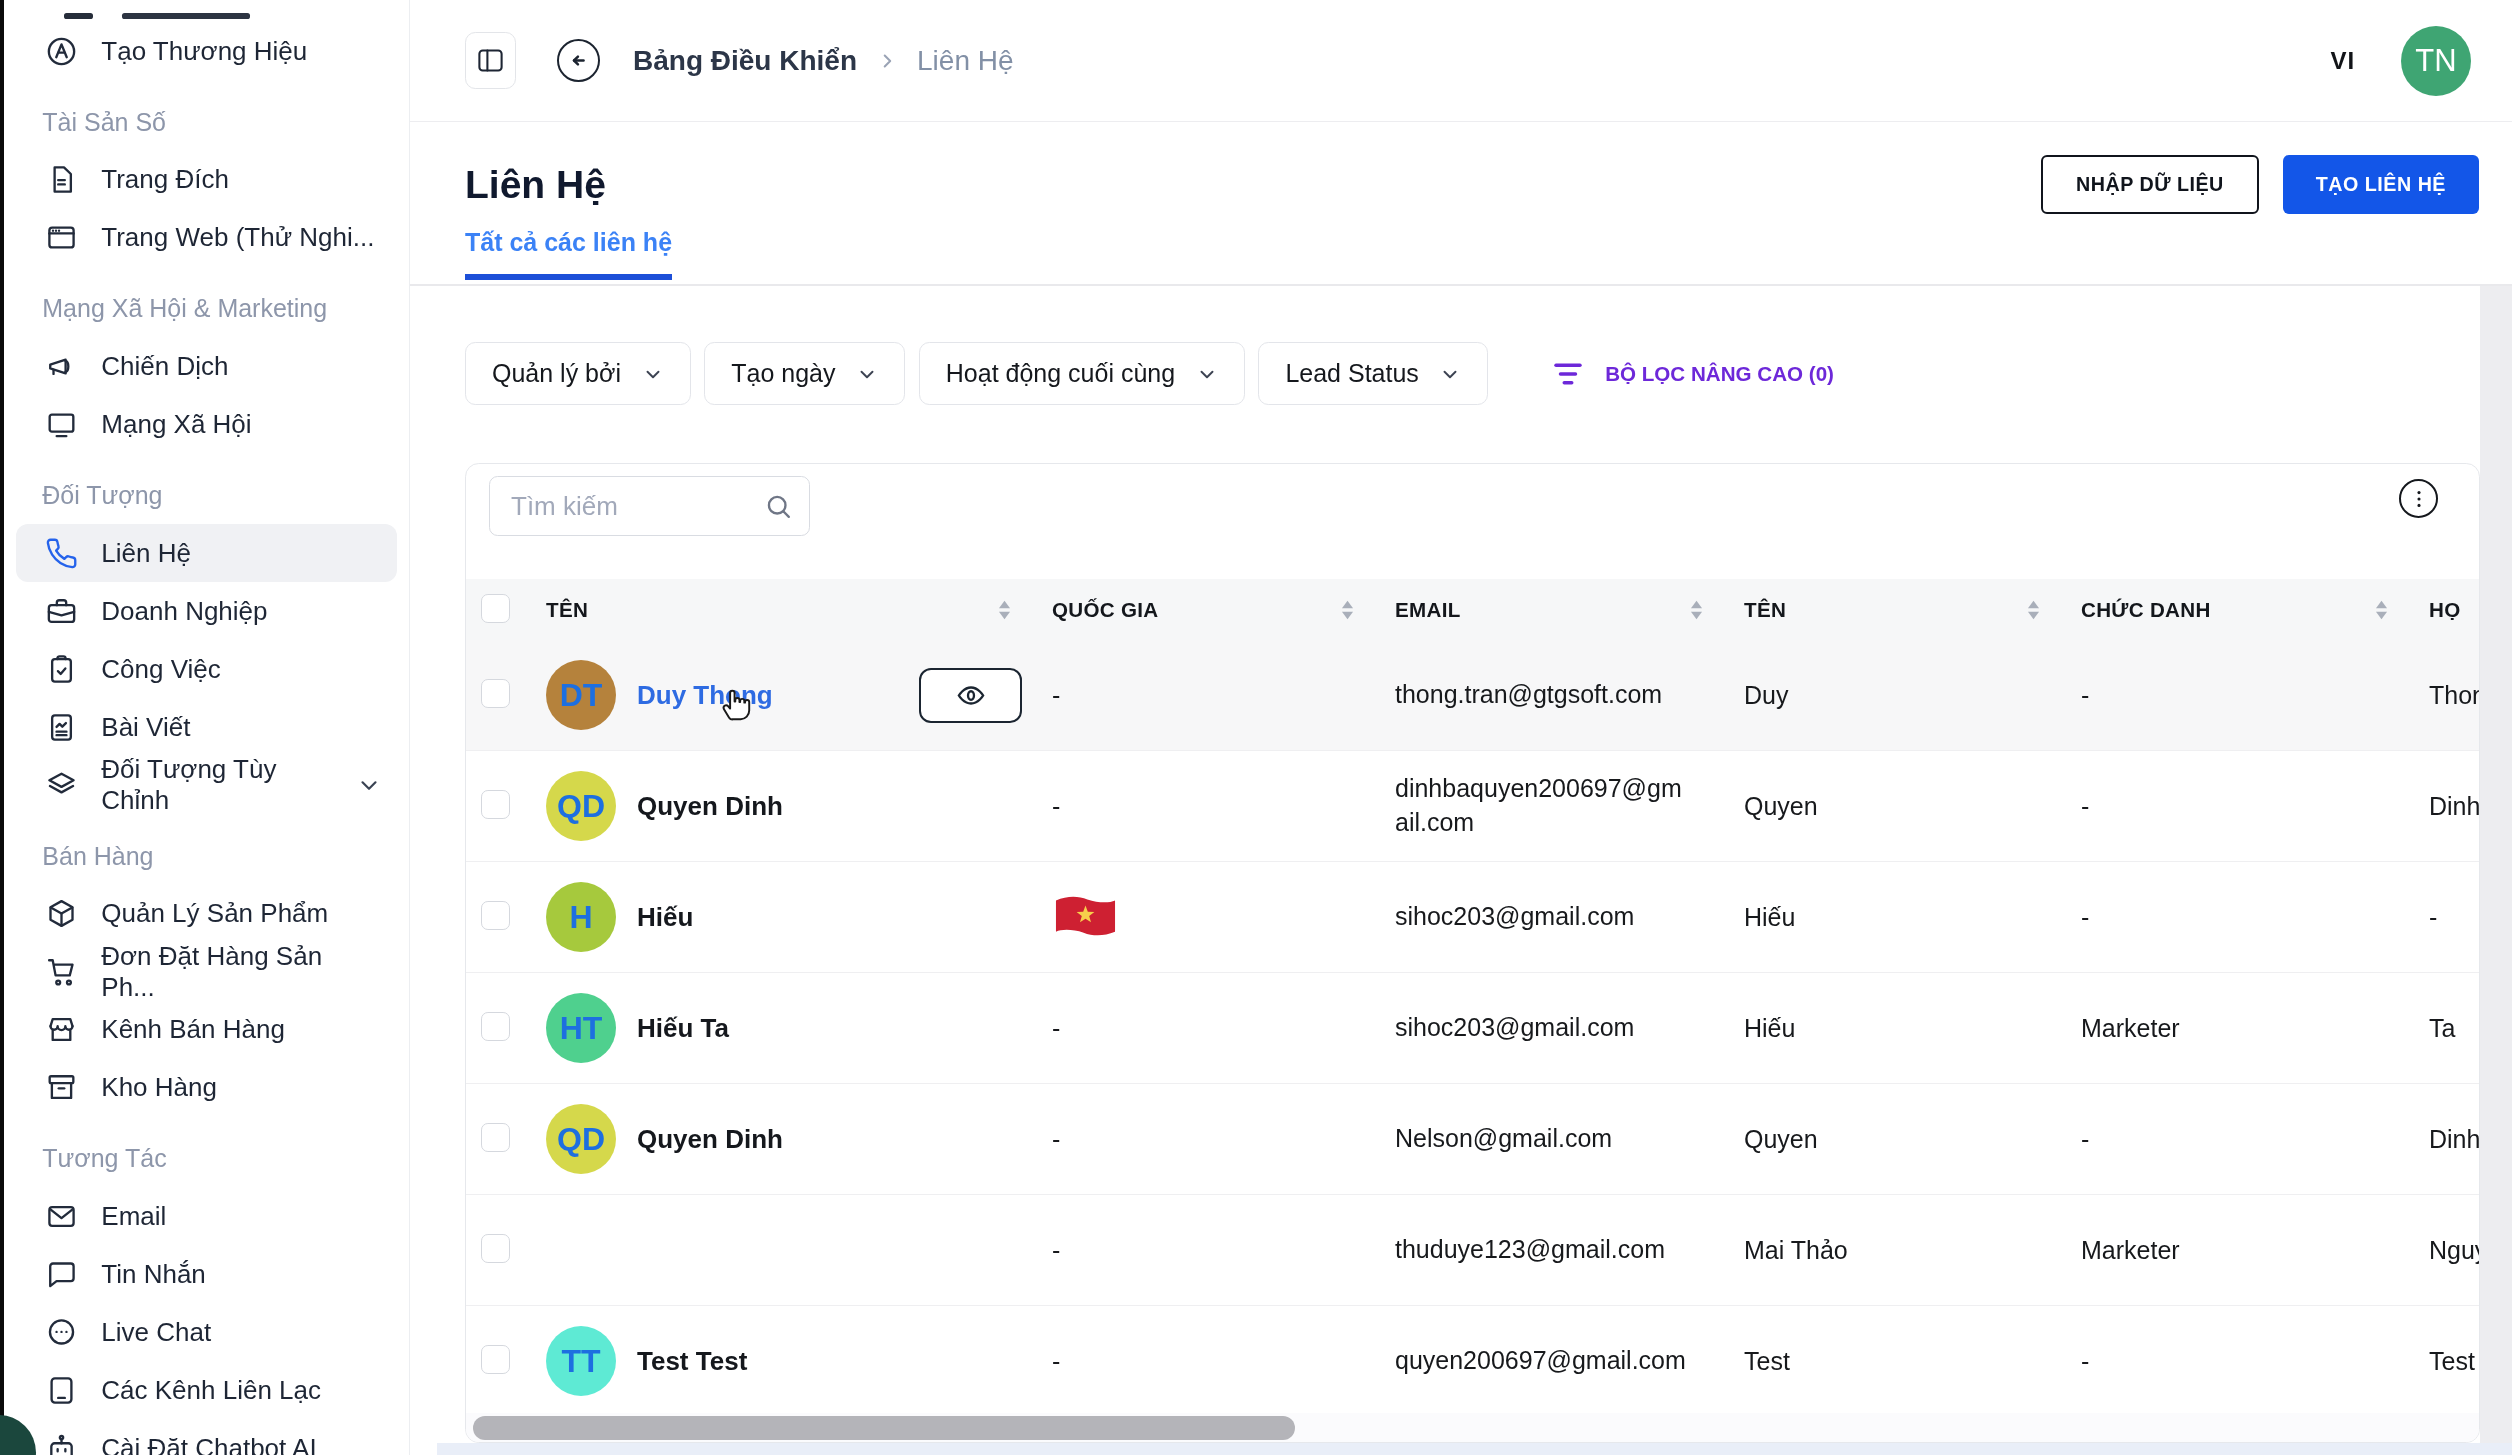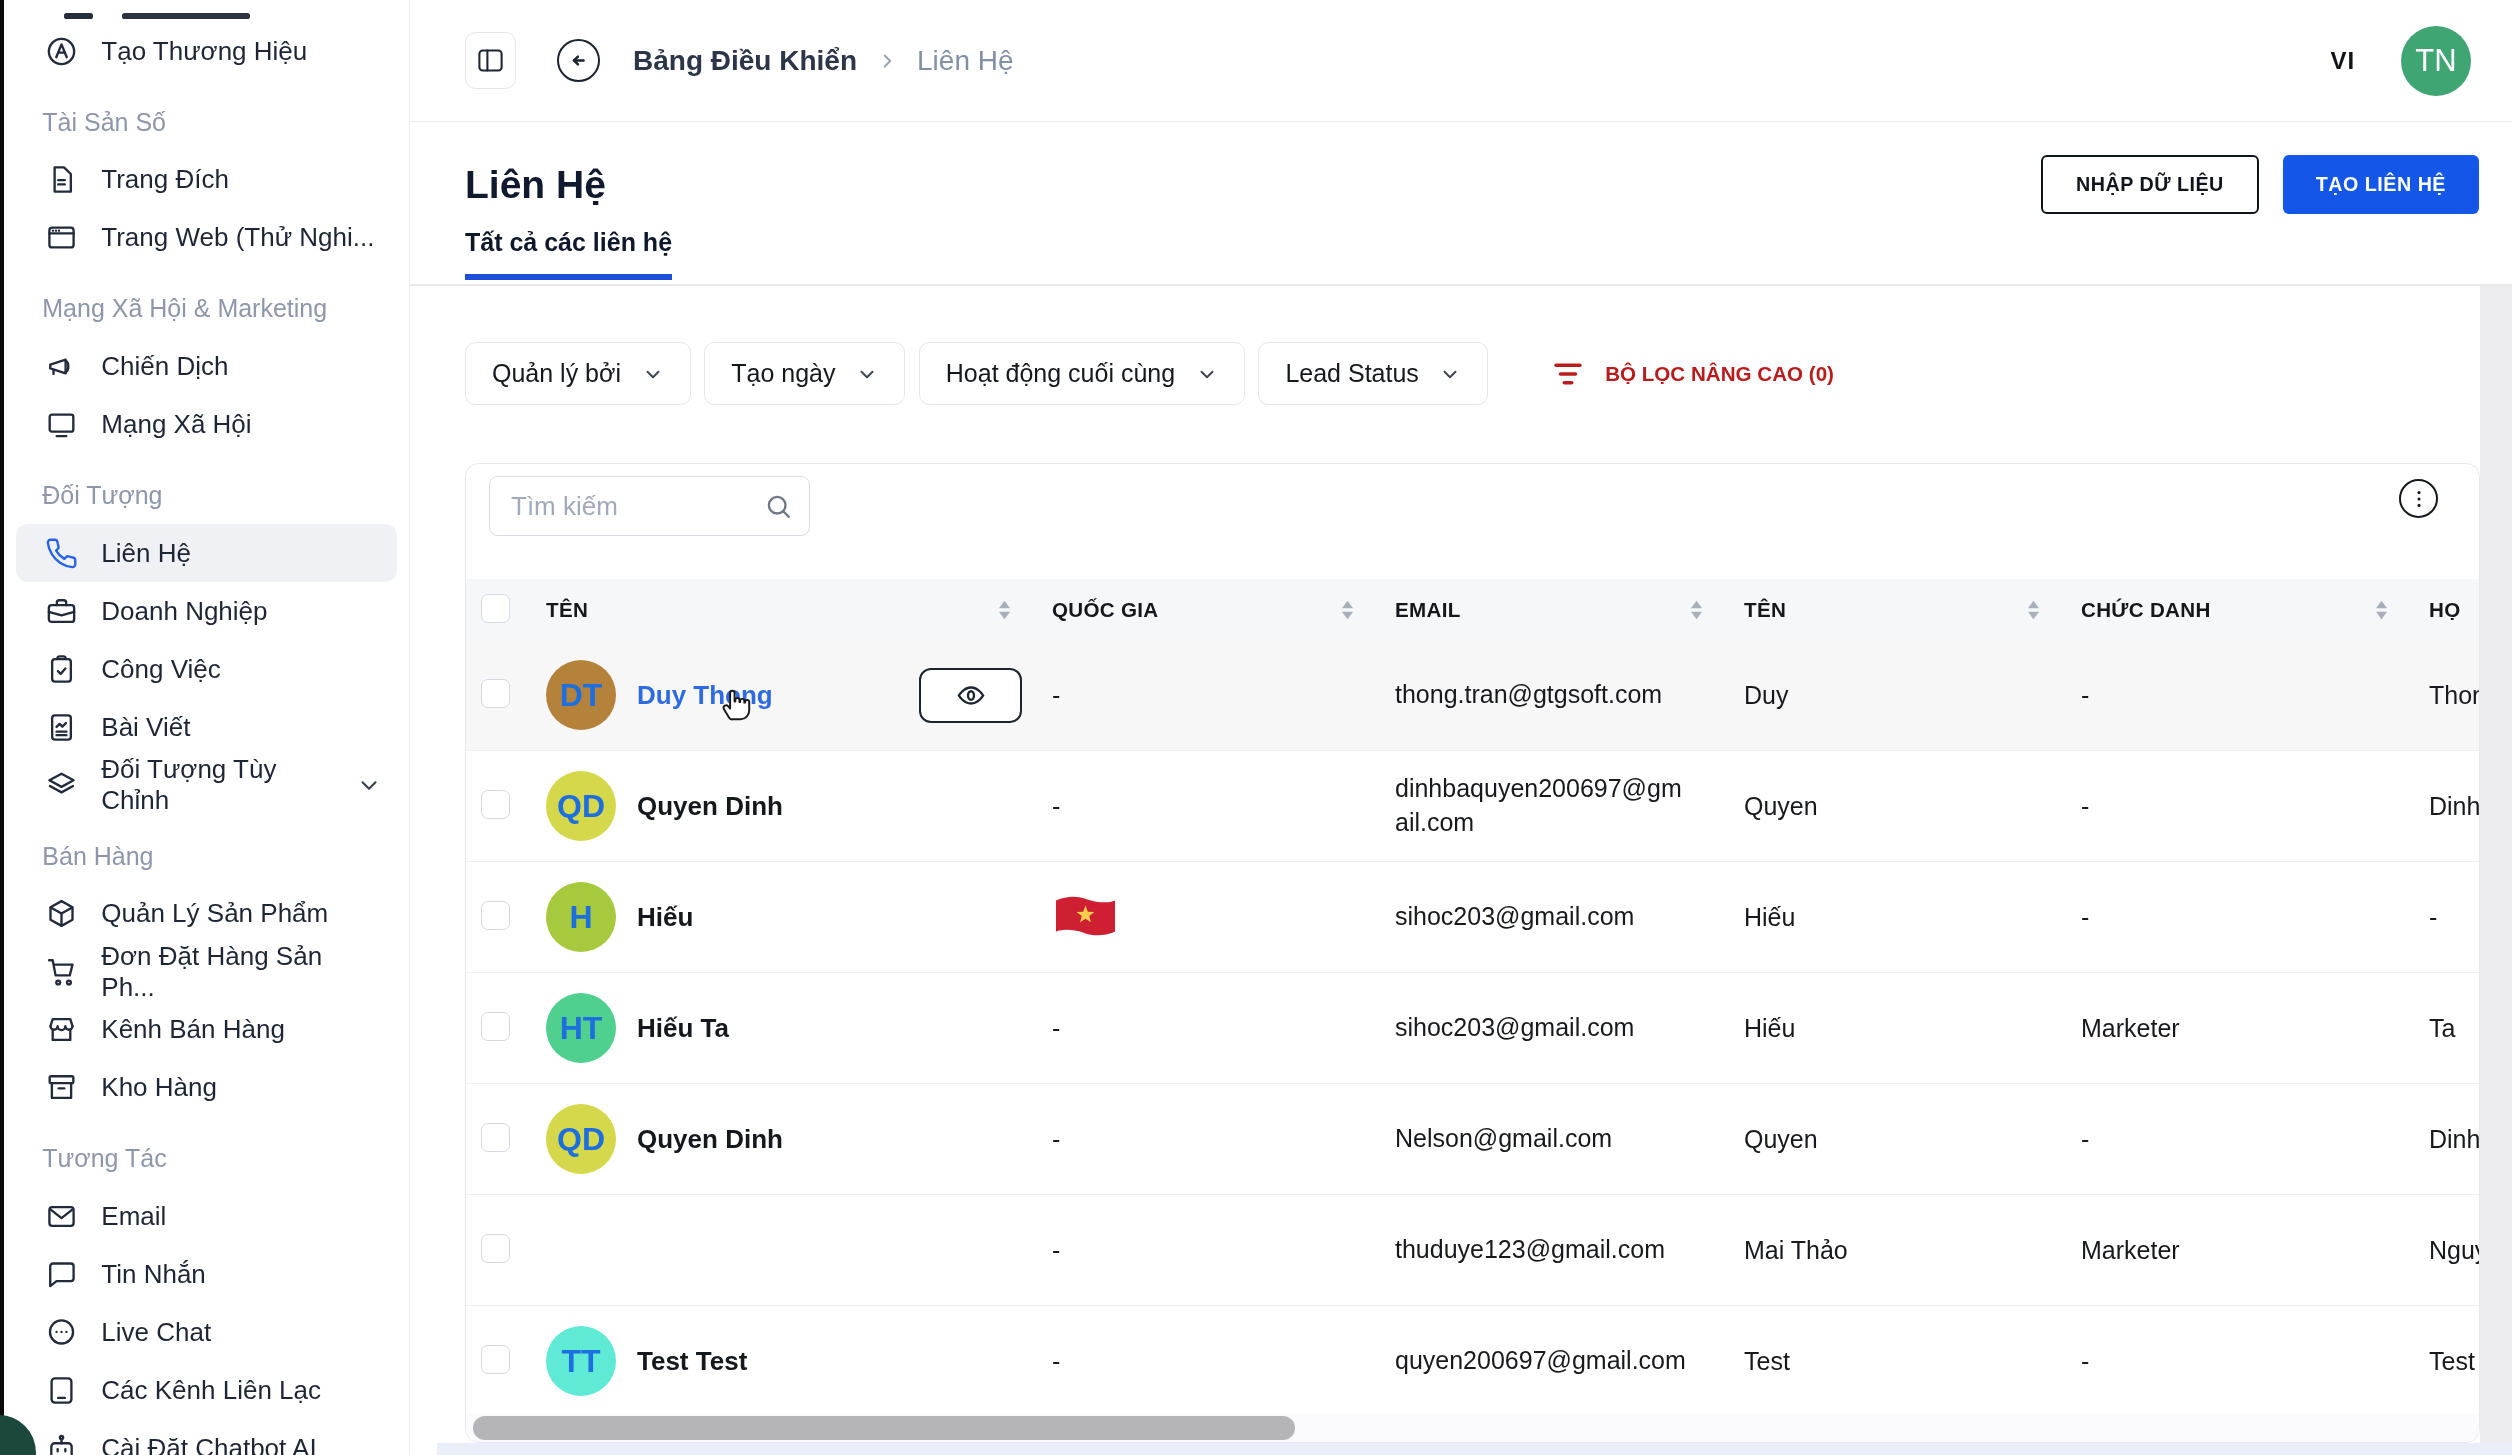--- a/index.html
+++ b/index.html
@@ -36,28 +36,28 @@
   .lang{margin-left:auto;font-size:24px;font-weight:700;color:#121418;letter-spacing:0.9px;}
   .avatar-top{width:70px;height:70px;border-radius:50%;margin-left:46px;color:#fff;font-size:31px;font-weight:500;
               display:flex;align-items:center;justify-content:center;}
   .page-head{position:absolute;top:152px;left:55px;right:33px;height:65px;display:flex;align-items:center;}
   .page-title{font-size:39px;font-weight:700;color:#10192e;}
   .actions{margin-left:auto;display:flex;gap:24px;}
   .btn{height:59px;border-radius:6px;font-size:19.7px;font-weight:700;letter-spacing:0.5px;padding:0 33px;cursor:pointer;
        font-family:inherit;display:flex;align-items:center;justify-content:center;}
   .btn-outline{background:#fff;border:2.6px solid #10141c;color:#10141c;}
   .btn-primary{border:none;color:#fff;}
-  .tab{position:absolute;top:228px;left:55px;font-size:25px;font-weight:600;color:#0f172a;
+  .tab{position:absolute;top:228px;left:55px;font-size:25px;font-weight:600;color:#3b82f6;
        padding-bottom:17px;border-bottom:6px solid #1d4fd8;cursor:pointer;}
   .tab-divider{position:absolute;top:284px;left:0;right:0;height:1.7px;background:#e9e9ec;}
   .filters{position:absolute;top:342px;left:55px;display:flex;align-items:center;gap:13.7px;}
   .chip{height:63px;padding:0 26px;border:1.7px solid #e3e5ea;border-radius:10.3px;background:#fff;cursor:pointer;
         display:flex;align-items:center;gap:20.6px;font-size:25px;color:#15181d;font-family:inherit;box-sizing:border-box;}
   .chip .chev{color:#3c4352;}
-  .adv{display:flex;align-items:center;gap:19px;margin-left:48px;font-size:20.6px;font-weight:700;color:#b91c1c;cursor:pointer;}
+  .adv{display:flex;align-items:center;gap:19px;margin-left:48px;font-size:20.6px;font-weight:700;color:#6d28d9;cursor:pointer;}
   .right-strip{position:absolute;top:286px;right:0;bottom:0;width:32px;background:#ededf0;}
   .bottom-strip{position:absolute;left:27px;right:0;bottom:0;height:13px;background:#e9eef8;}
   
   .card{position:absolute;top:463px;left:55px;right:32px;bottom:13px;background:#fff;
         border:1.7px solid #e6e8ec;border-radius:13.7px;overflow:hidden;box-sizing:border-box;}
   .search-row{position:absolute;top:0;left:0;right:0;height:113px;}
   .search-box{position:absolute;left:23px;top:12px;width:321px;height:60px;border:1.7px solid #d9dce2;border-radius:8.6px;
               box-sizing:border-box;display:flex;align-items:center;background:#fff;}
   .search-box input{flex:1;border:none;outline:none;background:transparent;margin:0 8.6px 0 19px;
                     font-size:26px;font-family:inherit;color:#2a2f3a;min-width:0;}

